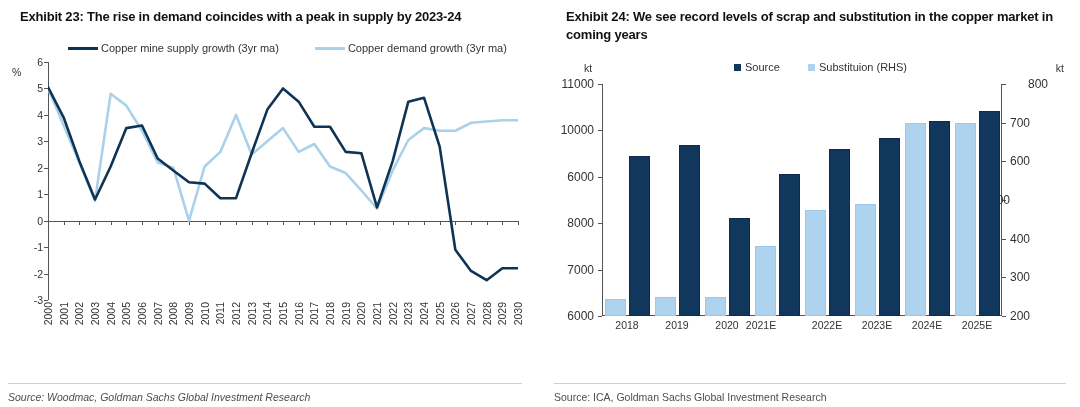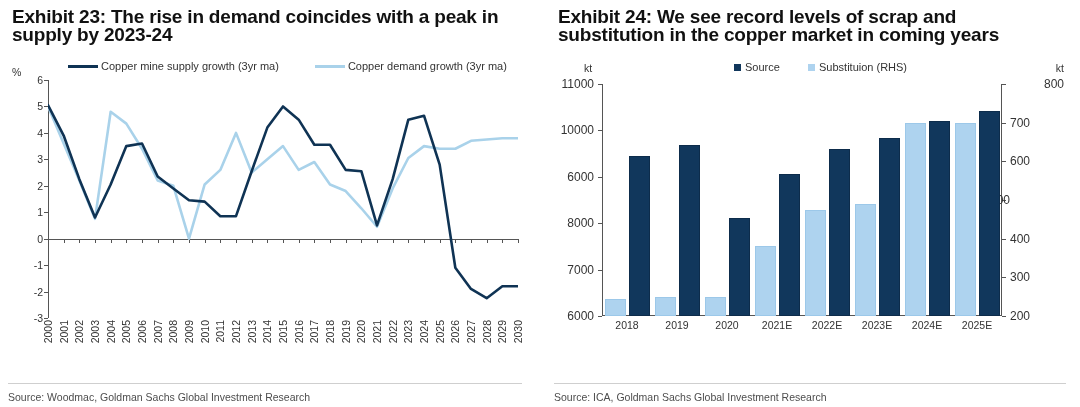--- a/index.html
+++ b/index.html
@@ -10,25 +10,25 @@
     color:#222222;
     overflow:hidden;
   }
   .page{display:flex;width:1080px;height:407px;}
   .panel{width:540px;height:407px;position:relative;box-sizing:border-box;}
   .panel-left{padding:8px 18px 0 8px;}
   .panel-right{padding:8px 14px 0 14px;}
 
   .exhibit-title{
     font-weight:bold;
-    font-size:19px;
+    font-size:13px;
     line-height:18px;
     color:#111111;
     letter-spacing:-0.2px;
-    margin:0 0 4px 4px;
+    margin:0 0 4px 12px;
   }
   .panel-left .exhibit-title{width:505px;}
   .panel-right .exhibit-title{width:500px;}
 
   
   .legend-line{
     display:flex;align-items:center;gap:0px;
     font-size:11px;color:#333;
     height:16px;
   }
@@ -71,21 +71,21 @@
   .bar-baseline{position:absolute;left:0;width:100%;height:1px;background:#555;bottom:0;}
   .bar-tick{position:absolute;width:4px;height:1px;background:#555;}
   .bar-ylabel{position:absolute;font-size:12px;color:#333;transform:translateY(-50%);white-space:nowrap;}
   .bar{position:absolute;bottom:0;}
   .bar-dark{background:#11375c;border:1px solid #0d2c4b;box-sizing:border-box;}
   .bar-light{background:#aed3ef;border:1px solid #9cc8e9;box-sizing:border-box;}
   .bar-cat-label{position:absolute;font-size:10.5px;color:#333;text-align:center;transform:translateX(-50%);white-space:nowrap;}
 
   
   .source-wrap{position:absolute;left:0;bottom:4px;width:100%;box-sizing:border-box;}
-  .panel-left .source-wrap{padding:0 18px 0 8px;}
+  .panel-left .source-wrap{padding:0 18px 0 8px;font-style:italic;}
   .panel-right .source-wrap{padding:12px 14px 0 14px;}
   .source-rule{height:1px;background:#cfcfcf;width:100%;margin-bottom:7px;}
   .source-text{font-size:10.5px;color:#4d4d4d;}
 </style>
 </head>
 <body>
 
 <div class="page">
 
   <div class="panel panel-left">
@@ -243,21 +243,21 @@
           <div class="bar-ylabel" style="left: 408px; top: 193.333px;">300</div>
           <div class="bar-tick" style="left: 400px; top: 154.667px;"></div>
           <div class="bar-ylabel" style="left: 408px; top: 154.667px;">400</div>
           <div class="bar-tick" style="left: 400px; top: 116px;"></div>
           <div class="bar-ylabel" style="left: 388px; top: 116px;">500</div>
           <div class="bar-tick" style="left: 400px; top: 77.3333px;"></div>
           <div class="bar-ylabel" style="left: 408px; top: 77.3333px;">600</div>
           <div class="bar-tick" style="left: 400px; top: 38.6667px;"></div>
           <div class="bar-ylabel" style="left: 408px; top: 38.6667px;">700</div>
           <div class="bar-tick" style="left: 400px; top: 0px;"></div>
-          <div class="bar-ylabel" style="left: 404px; top: 0px; padding-left: 38px;">800</div>
+          <div class="bar-ylabel" style="left: 388px; top: 0px; padding-left: 38px;">800</div>
           <div class="bar bar-light" style="left: 2.5px; width: 21px; height: 17.4px;"></div>
           <div class="bar bar-dark" style="left: 26.5px; width: 21px; height: 159.616px;"></div>
           <div class="bar bar-light" style="left: 52.5px; width: 21px; height: 18.56px;"></div>
           <div class="bar bar-dark" style="left: 76.5px; width: 21px; height: 170.752px;"></div>
           <div class="bar bar-light" style="left: 102.5px; width: 21px; height: 19.3333px;"></div>
           <div class="bar bar-dark" style="left: 126.5px; width: 21px; height: 98.368px;"></div>
           <div class="bar bar-light" style="left: 152.5px; width: 21px; height: 69.6px;"></div>
           <div class="bar bar-dark" style="left: 176.5px; width: 21px; height: 141.984px;"></div>
           <div class="bar bar-light" style="left: 202.5px; width: 21px; height: 106.333px;"></div>
           <div class="bar bar-dark" style="left: 226.5px; width: 21px; height: 166.576px;"></div>
@@ -265,21 +265,21 @@
           <div class="bar bar-dark" style="left: 276.5px; width: 21px; height: 177.712px;"></div>
           <div class="bar bar-light" style="left: 302.5px; width: 21px; height: 193.333px;"></div>
           <div class="bar bar-dark" style="left: 326.5px; width: 21px; height: 194.88px;"></div>
           <div class="bar bar-light" style="left: 352.5px; width: 21px; height: 193.333px;"></div>
           <div class="bar bar-dark" style="left: 376.5px; width: 21px; height: 205.088px;"></div>
         </div>
       <div id="bar-xlabels" style="position:relative;height:20px;margin-left:48px;width:400px;">
           <div class="bar-cat-label" style="left: 25px; top: 3px;">2018</div>
           <div class="bar-cat-label" style="left: 75px; top: 3px;">2019</div>
           <div class="bar-cat-label" style="left: 125px; top: 3px;">2020</div>
-          <div class="bar-cat-label" style="left: 175px; top: 3px;">2021E</div>
+          <div class="bar-cat-label" style="left: 159px; top: 3px;">2021E</div>
           <div class="bar-cat-label" style="left: 225px; top: 3px;">2022E</div>
           <div class="bar-cat-label" style="left: 275px; top: 3px;">2023E</div>
           <div class="bar-cat-label" style="left: 325px; top: 3px;">2024E</div>
           <div class="bar-cat-label" style="left: 375px; top: 3px;">2025E</div>
         </div>
     </div>
 
     <div class="source-wrap">
       <div class="source-rule"></div>
       <div class="source-text">Source: ICA, Goldman Sachs Global Investment Research</div>

